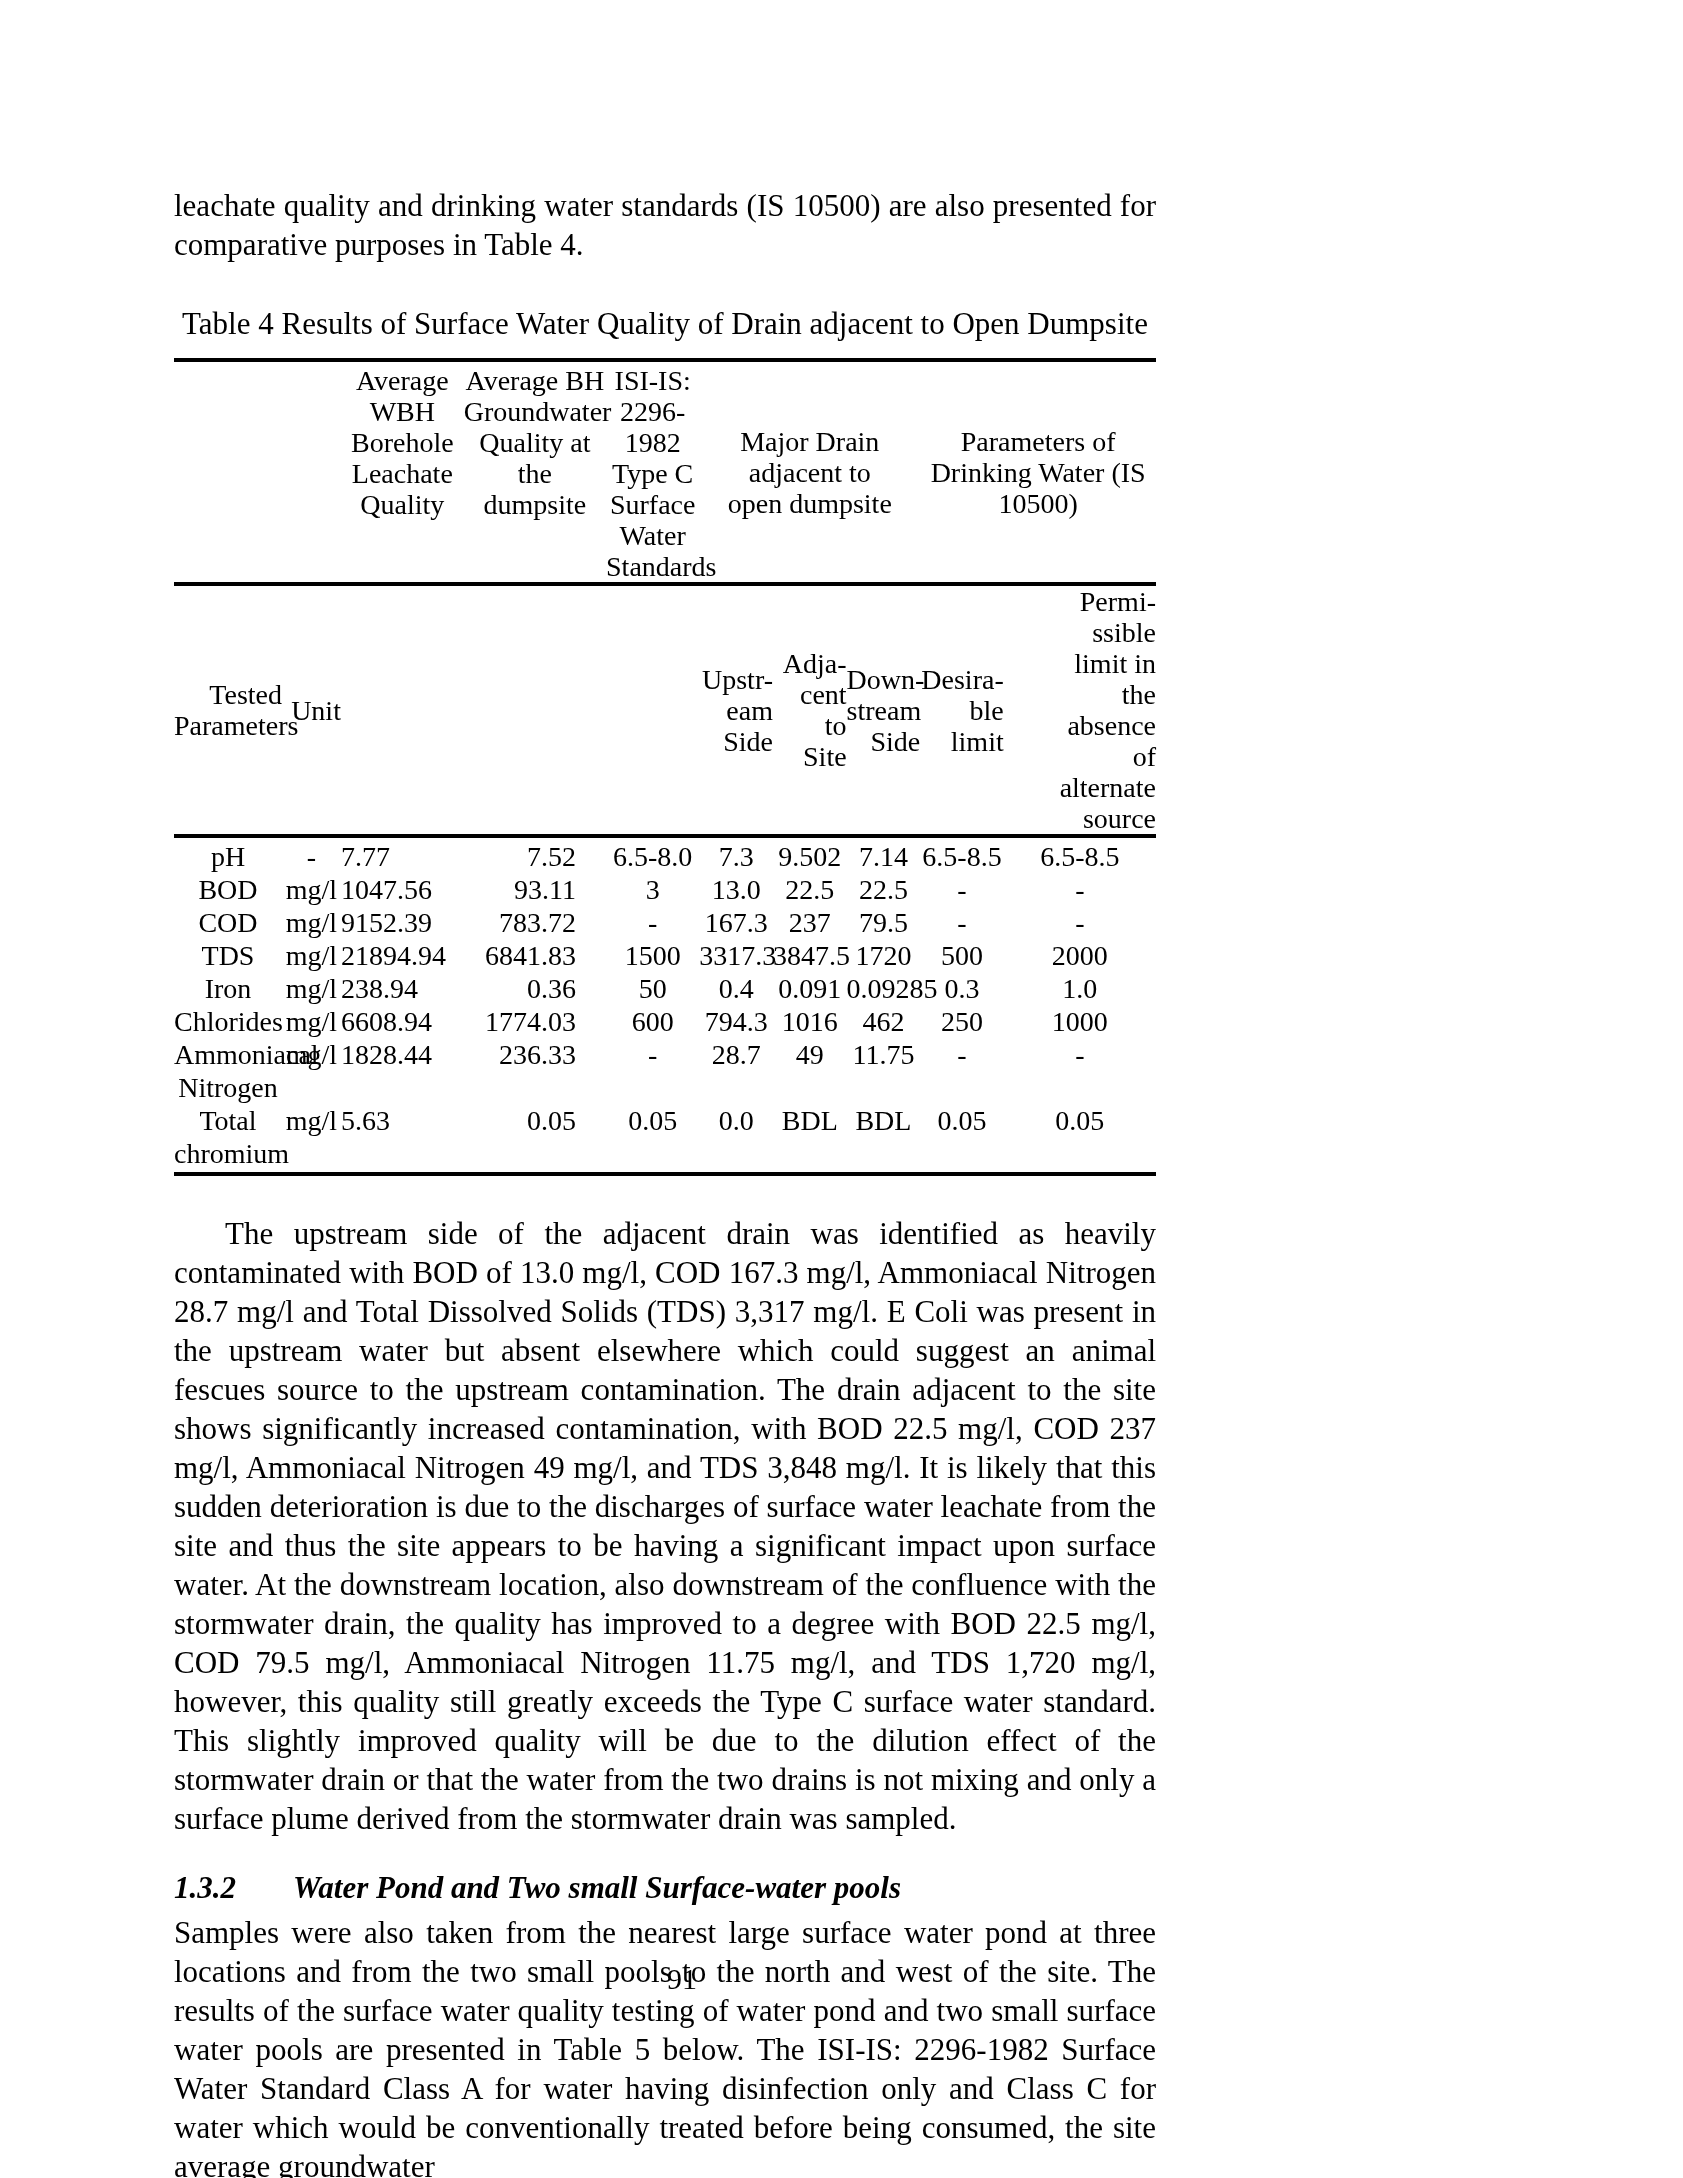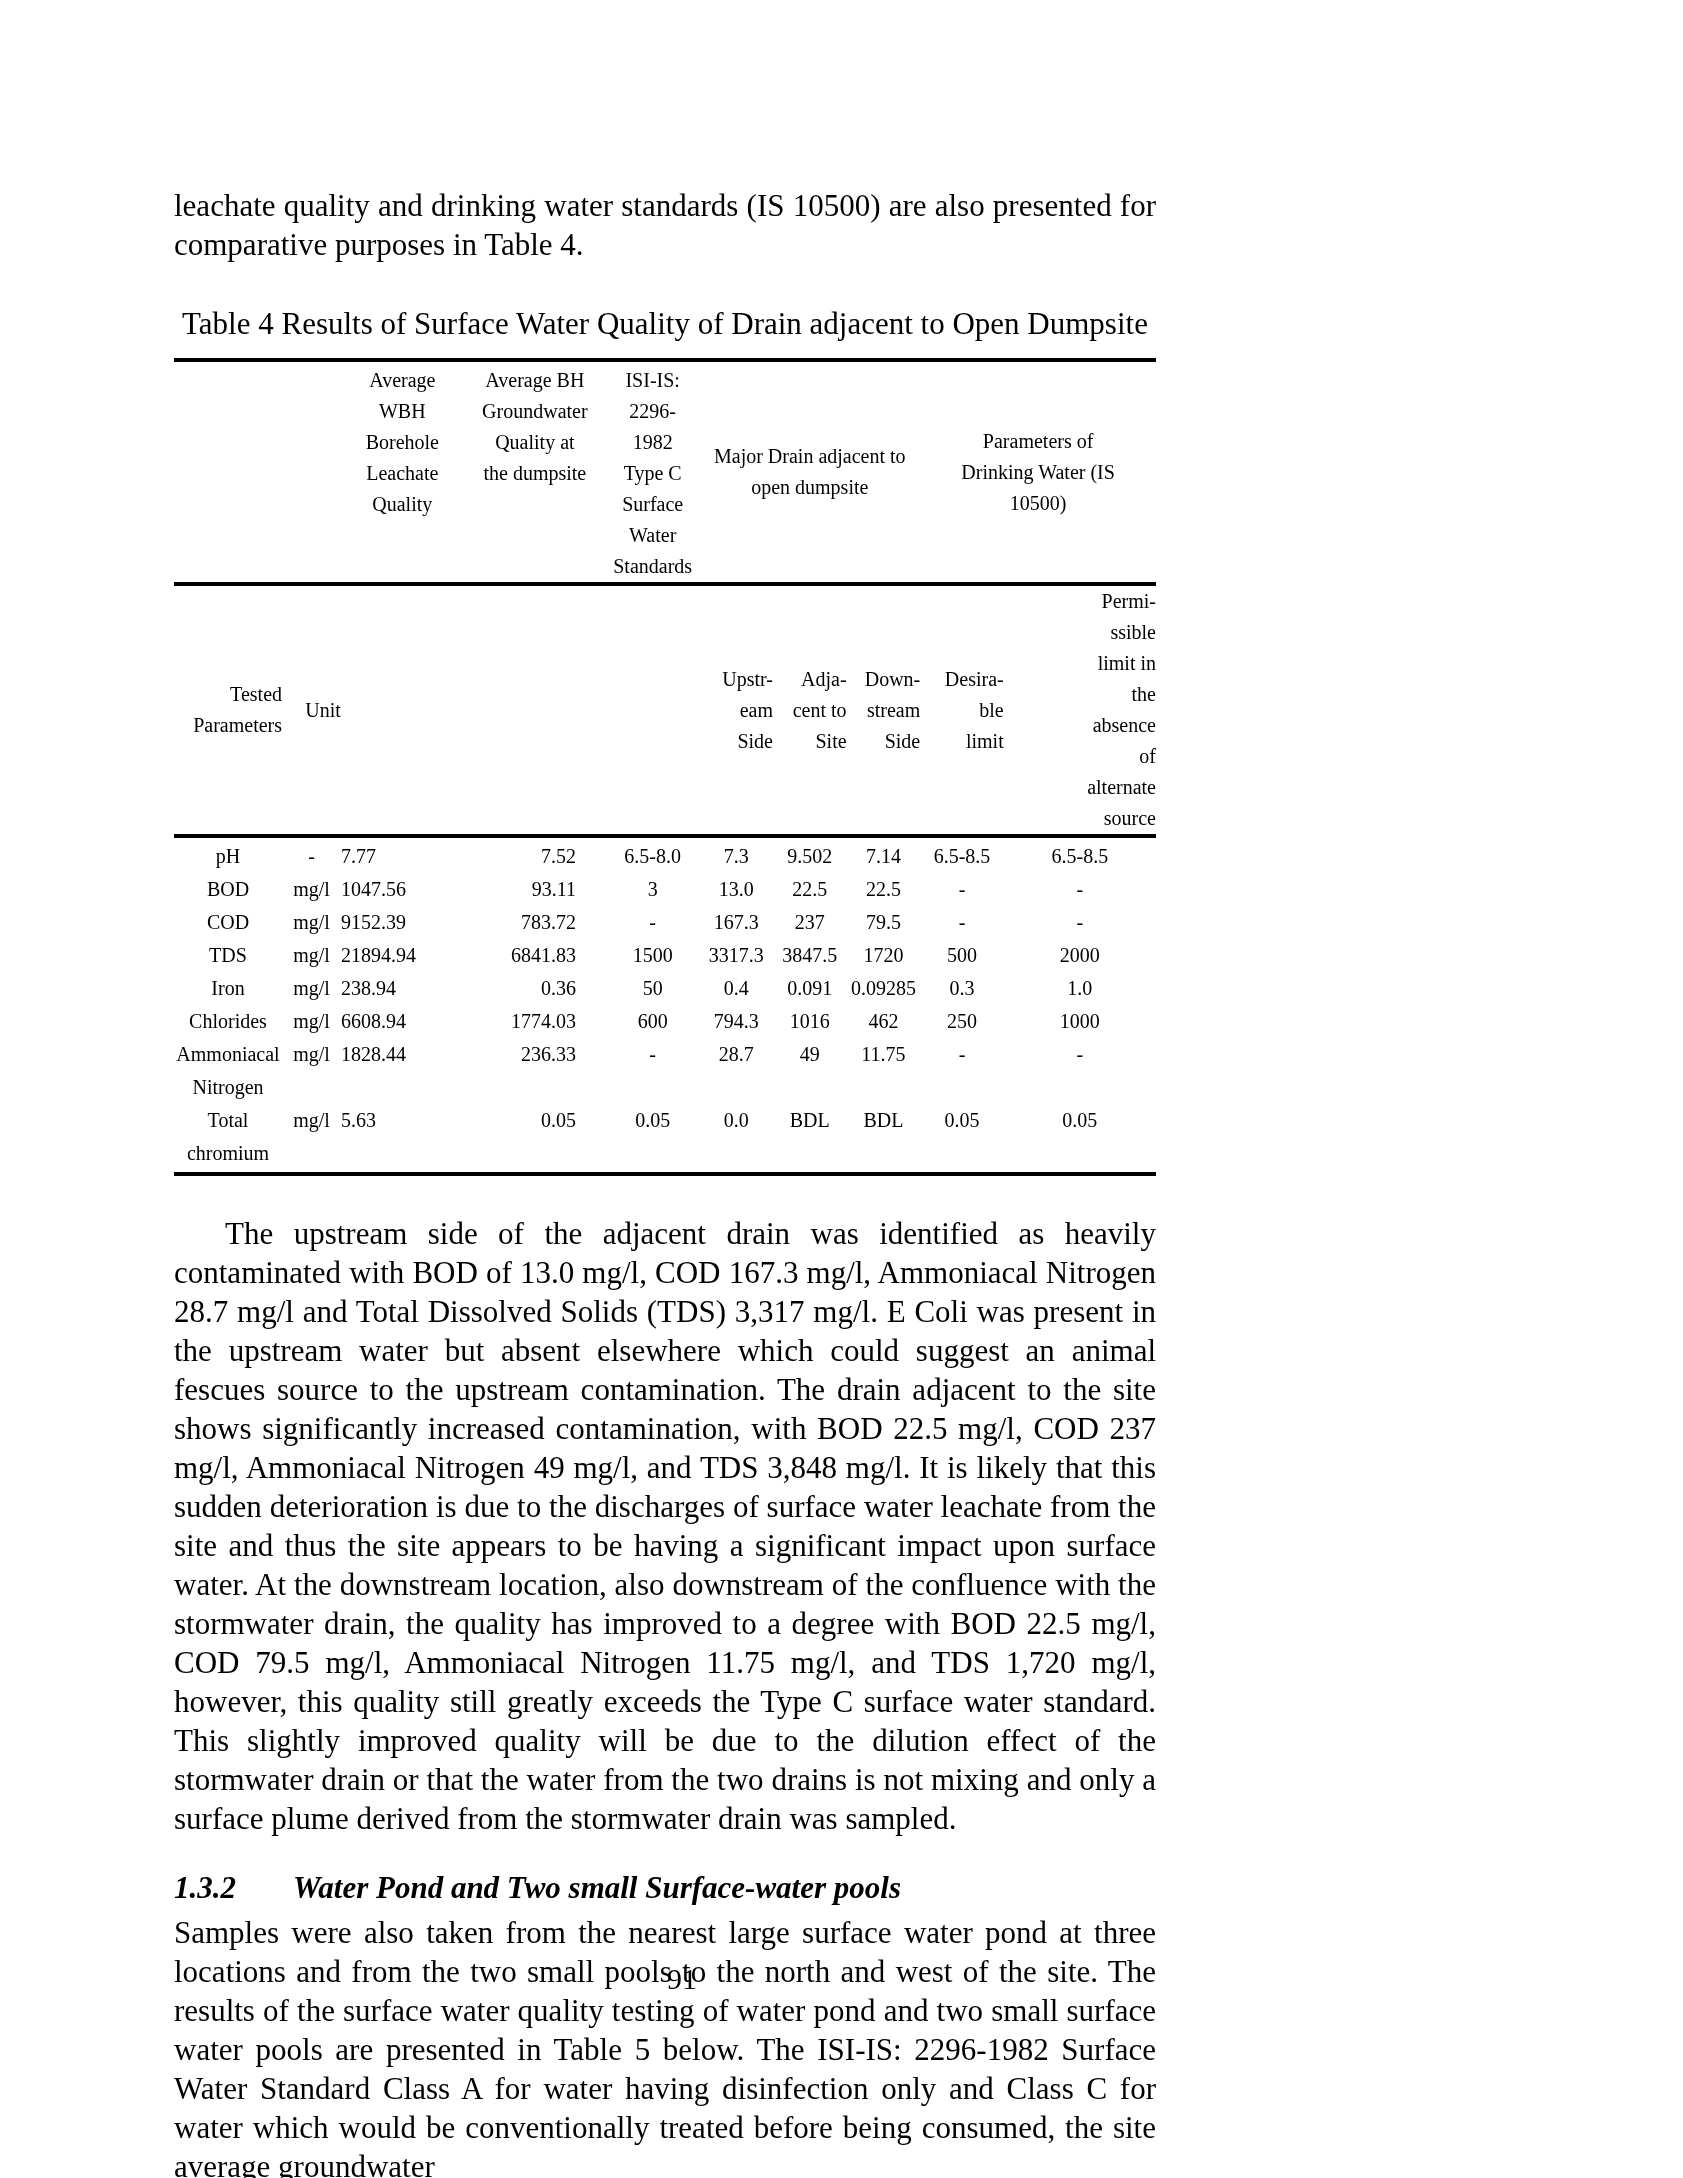--- a/index.html
+++ b/index.html
@@ -28,21 +28,21 @@
     text-align: center;
     font-size: 31px;
     margin-bottom: 16px;
   }
   table.wq-table {
     width: 100%;
     border-collapse: collapse;
     border-top: 4px solid #000;
     border-bottom: 4px solid #000;
     table-layout: fixed;
-    font-size: 20px;
+    font-size: 28px;
   }
   .wq-table th, .wq-table td {
     font-weight: normal;
     white-space: pre-line;
     padding: 0;
     overflow: visible;
   }
   tr.ghead { height: 216px; }
   tr.ghead th { border-bottom: 4px solid #000; line-height: 31px; text-align: center; }
   tr.ghead th.v-top { vertical-align: top; padding-top: 3px; }

